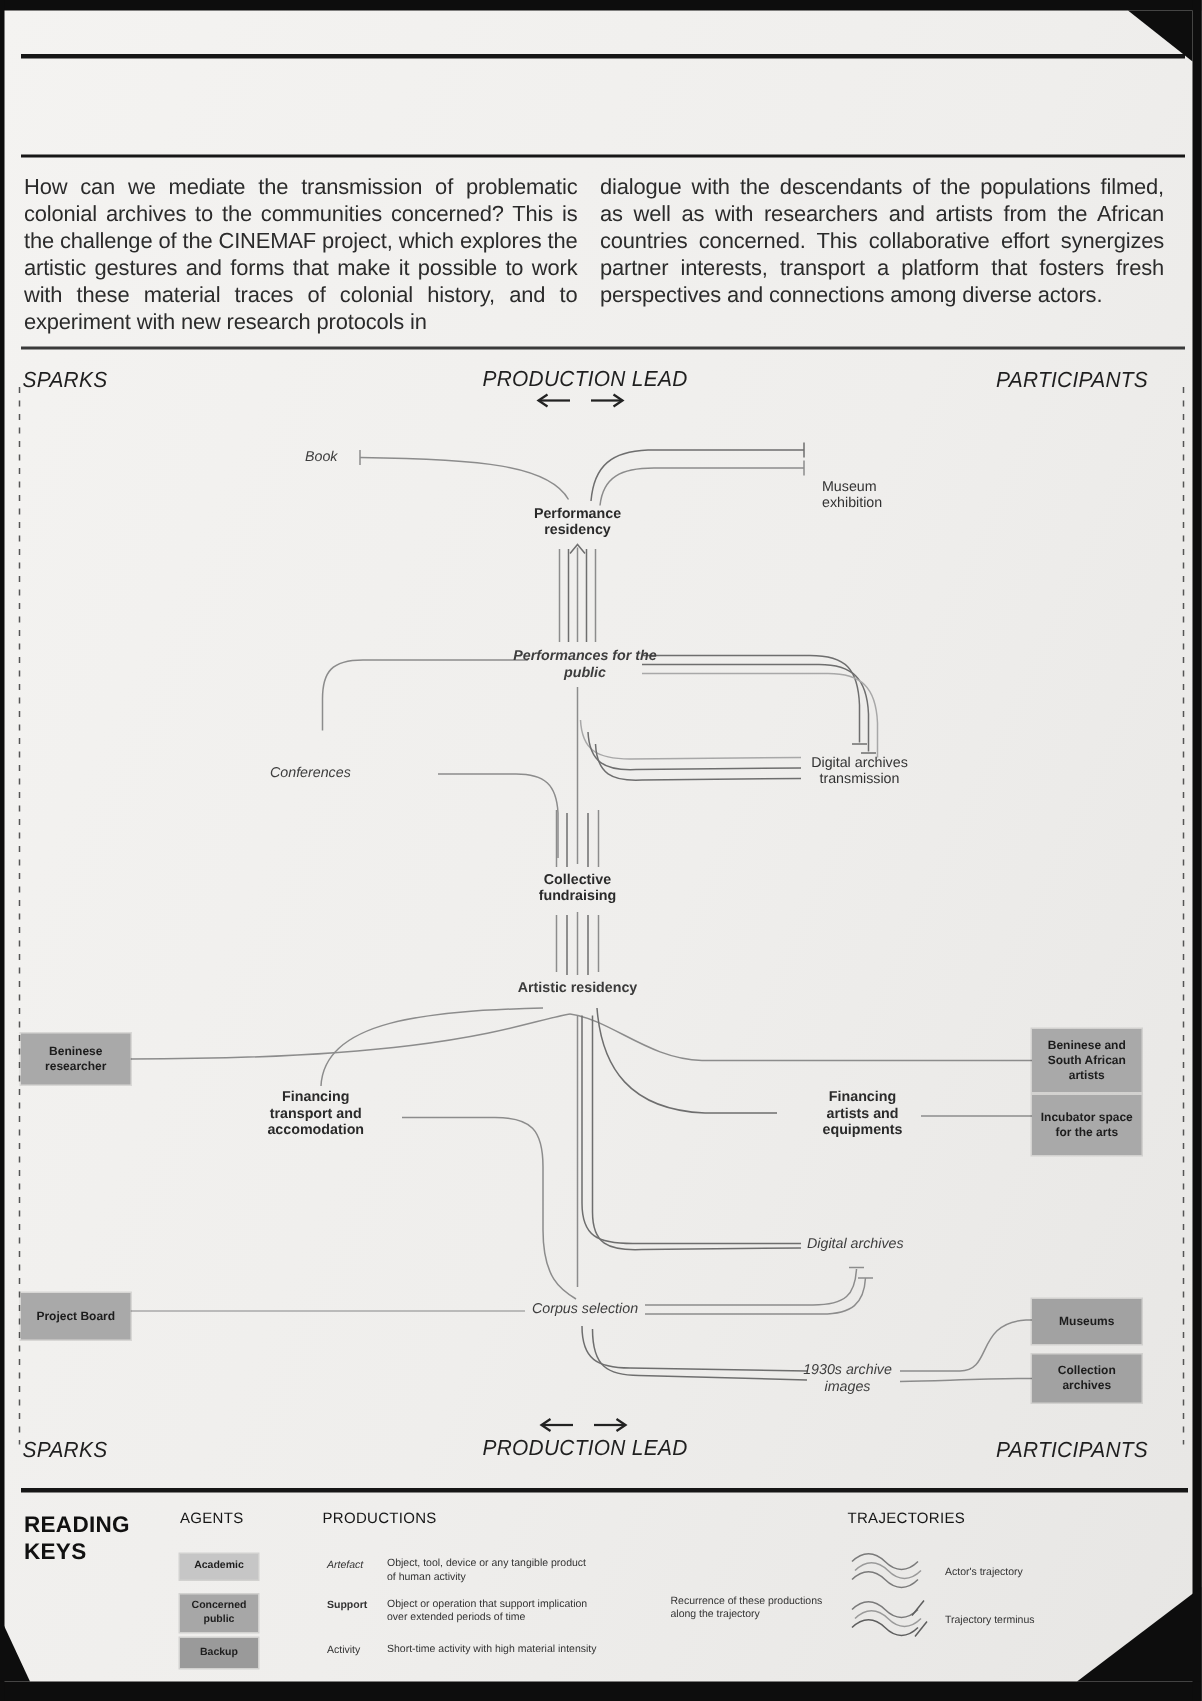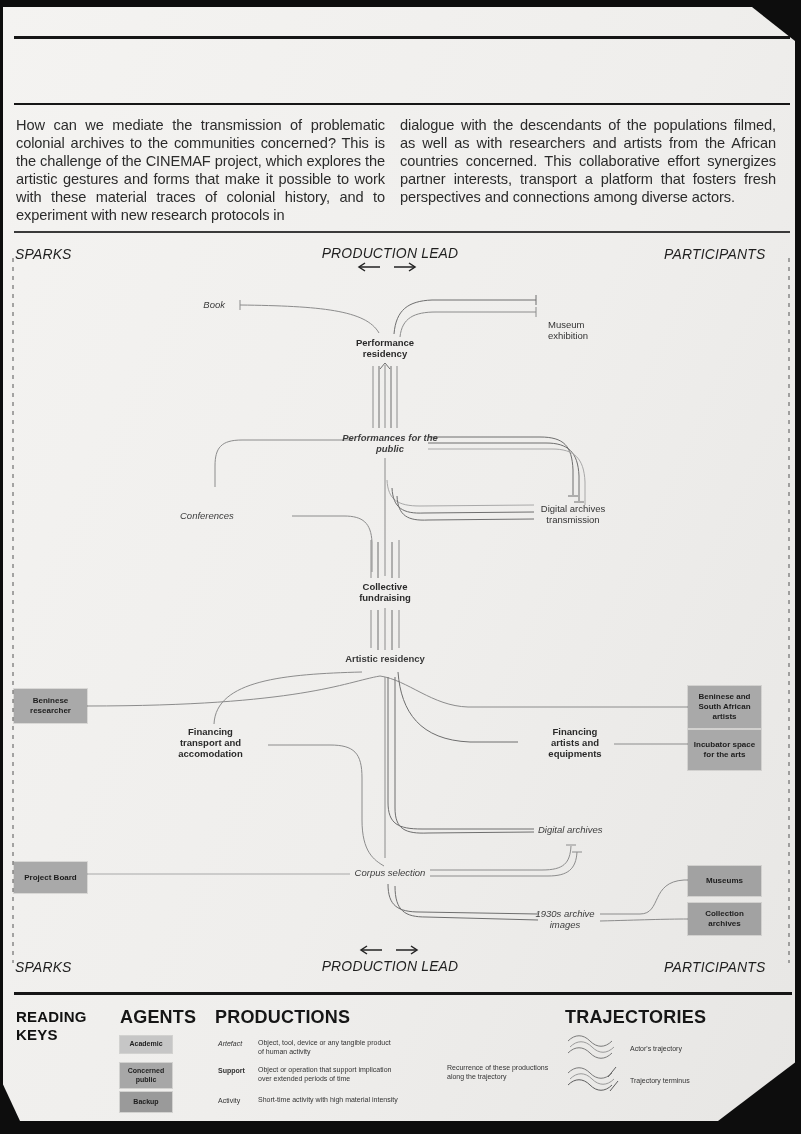--- a/index.html
+++ b/index.html
@@ -29,21 +29,21 @@
   .nl{position:absolute;font-size:9.5px;color:#333;line-height:1.18;}
   .b{font-weight:700;color:#2a2a2a;}
   .sb{font-weight:700;color:#3a3a3a;}
   .i{font-style:italic;color:#3d3d3d;}
   .c{text-align:center;}
   .r{text-align:right;}
   .gbox{position:absolute;width:73px;background:#a9a9a9;color:#1d1d1d;font-size:8px;
     font-weight:700;text-align:center;display:flex;align-items:center;justify-content:center;
     line-height:1.25;padding:2px;box-sizing:border-box;box-shadow:0 0 0 1px rgba(0,0,0,.10);}
   svg.lines{position:absolute;left:0;top:0;pointer-events:none;}
-  .lhead{position:absolute;font-size:18px;color:#161616;letter-spacing:0.2px;font-weight:bold;}
+  .lhead{position:absolute;font-size:10px;color:#161616;letter-spacing:0.2px;}
   .lkeys{position:absolute;left:16px;top:1008px;width:92px;font-size:15px;font-weight:700;
      color:#111;line-height:1.2;letter-spacing:0.2px;}
   .agbox{position:absolute;left:120px;width:52px;color:#1d1d1d;font-size:7px;font-weight:700;
      display:flex;align-items:center;justify-content:center;text-align:center;line-height:1.25;
      box-shadow:0 0 0 1px rgba(0,0,0,.12);}
   .pterm{position:absolute;left:218px;width:36px;font-size:7px;color:#333;text-align:left;}
   .pdesc{position:absolute;left:258px;width:140px;font-size:7px;color:#333;line-height:1.3;}
   .small{font-size:7px;color:#333;position:absolute;line-height:1.35;}
 </style>
 </head>

